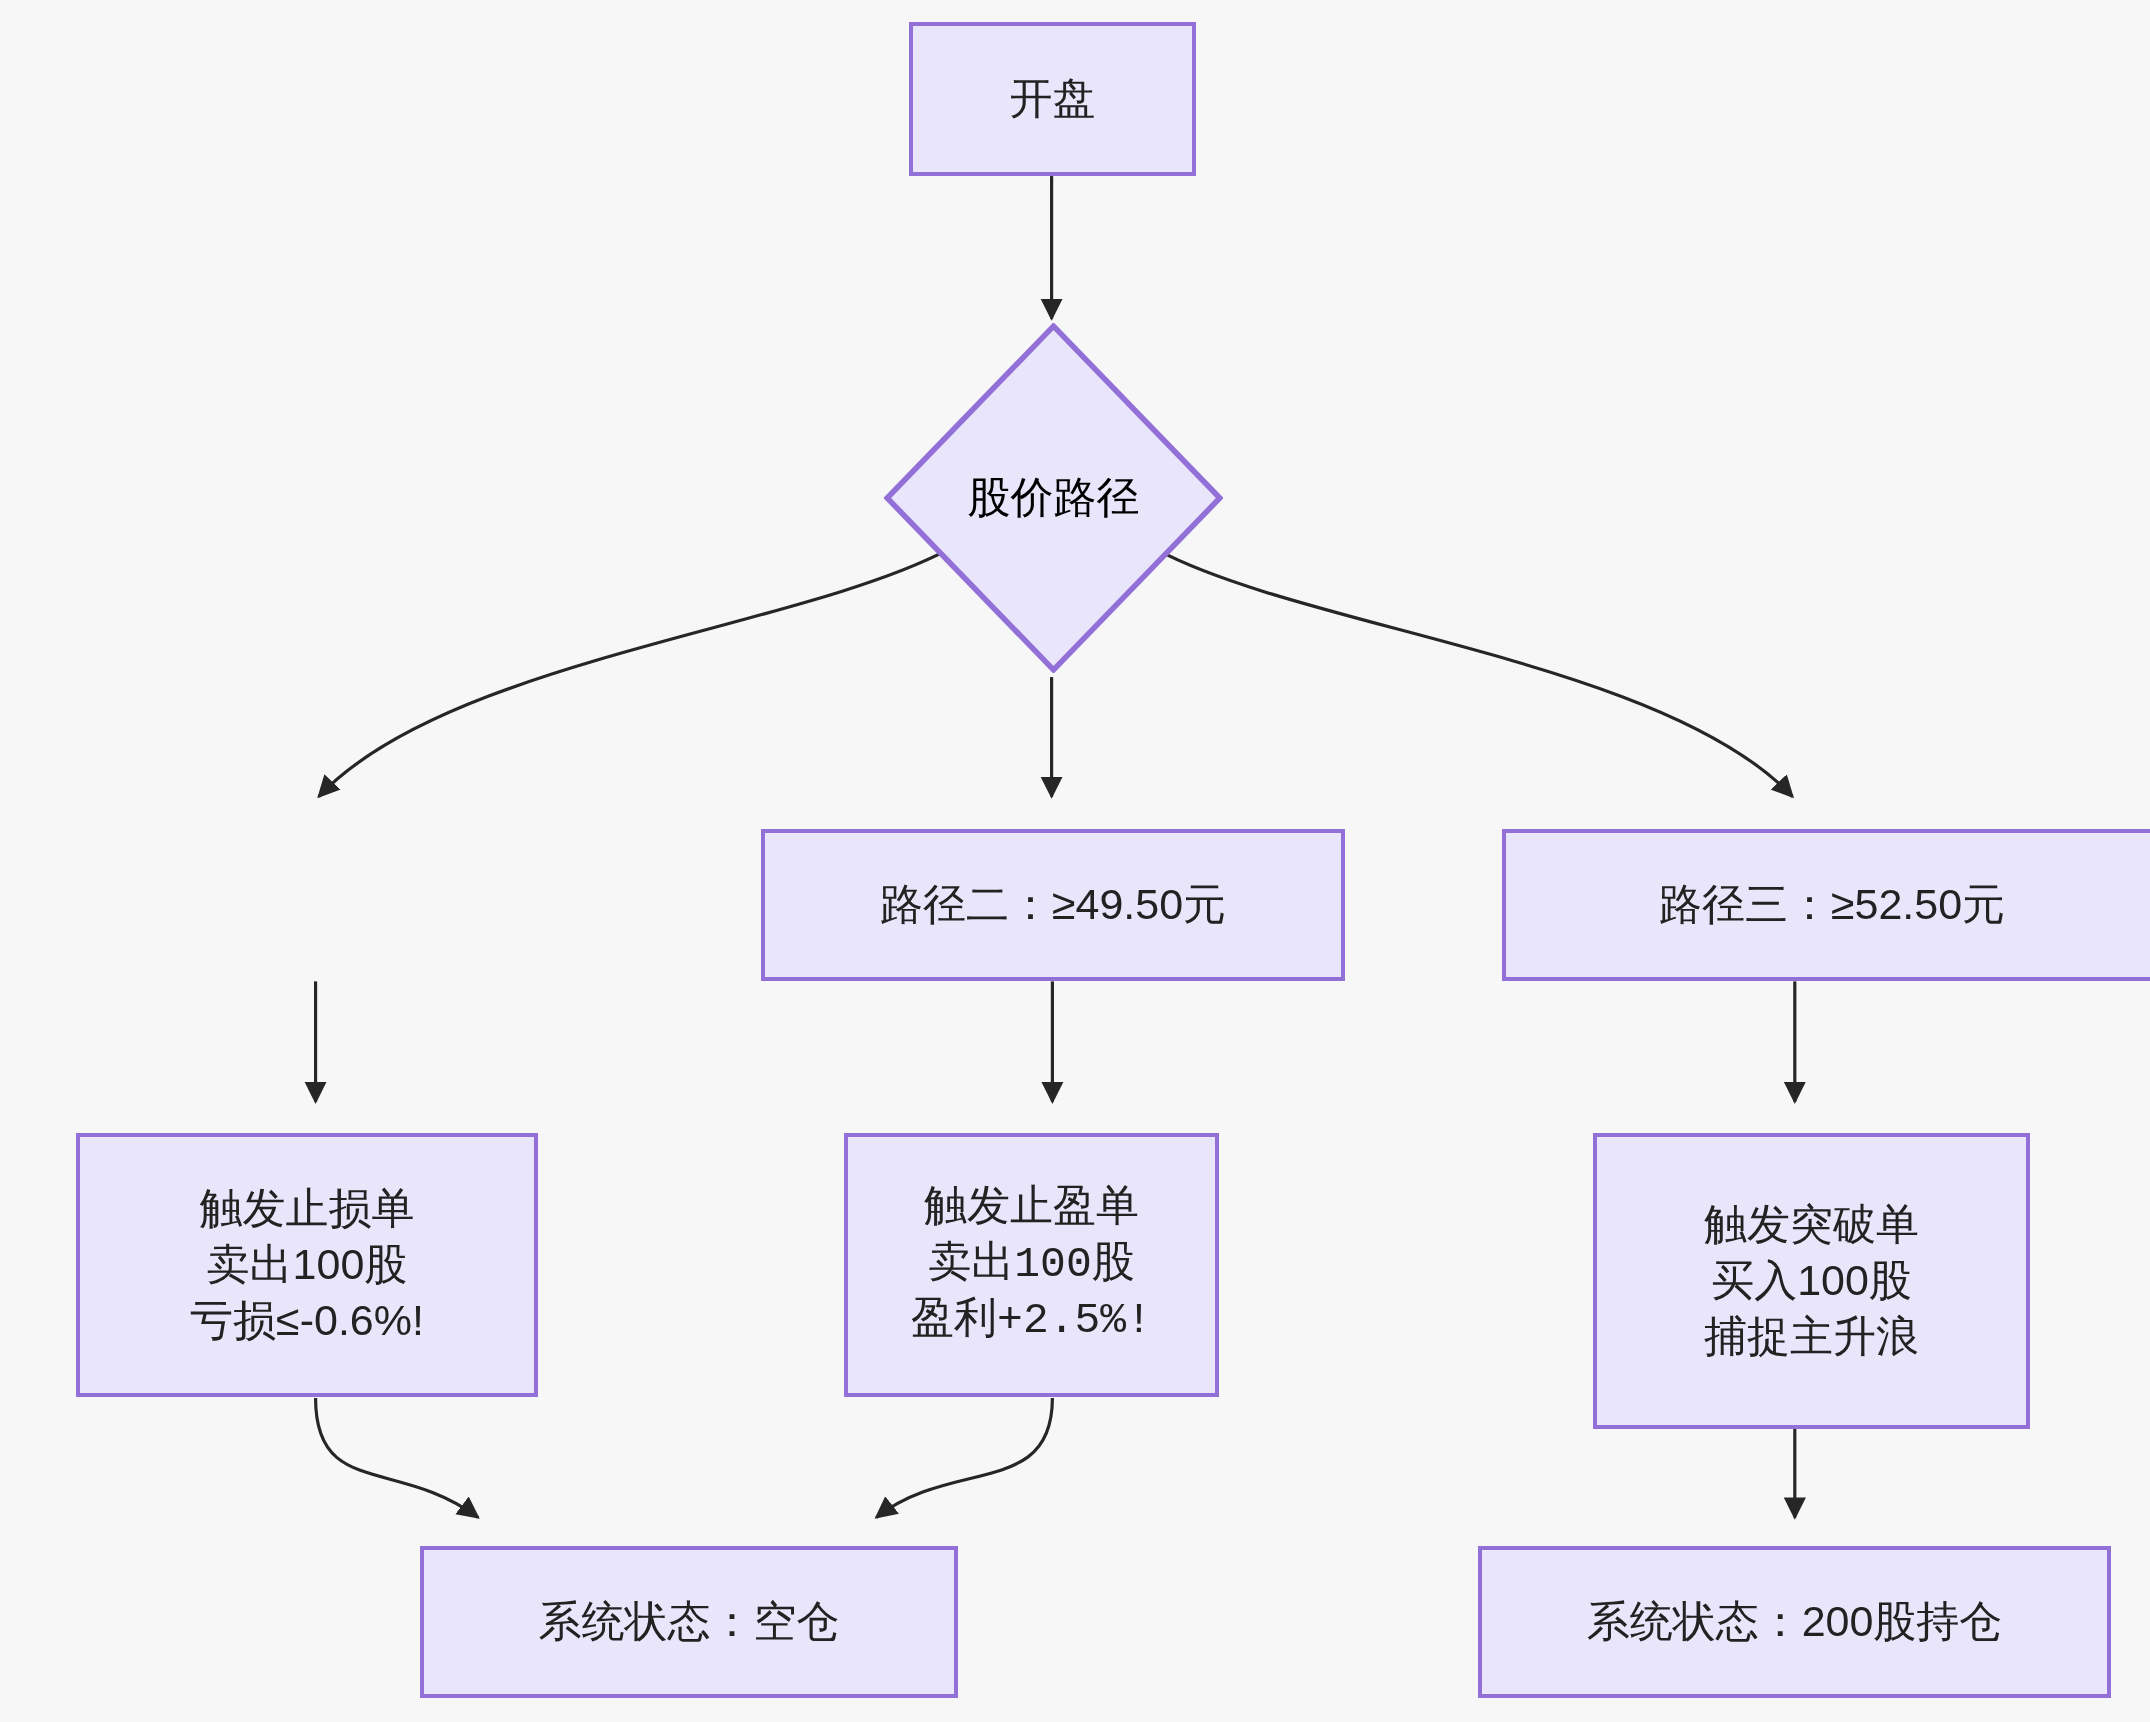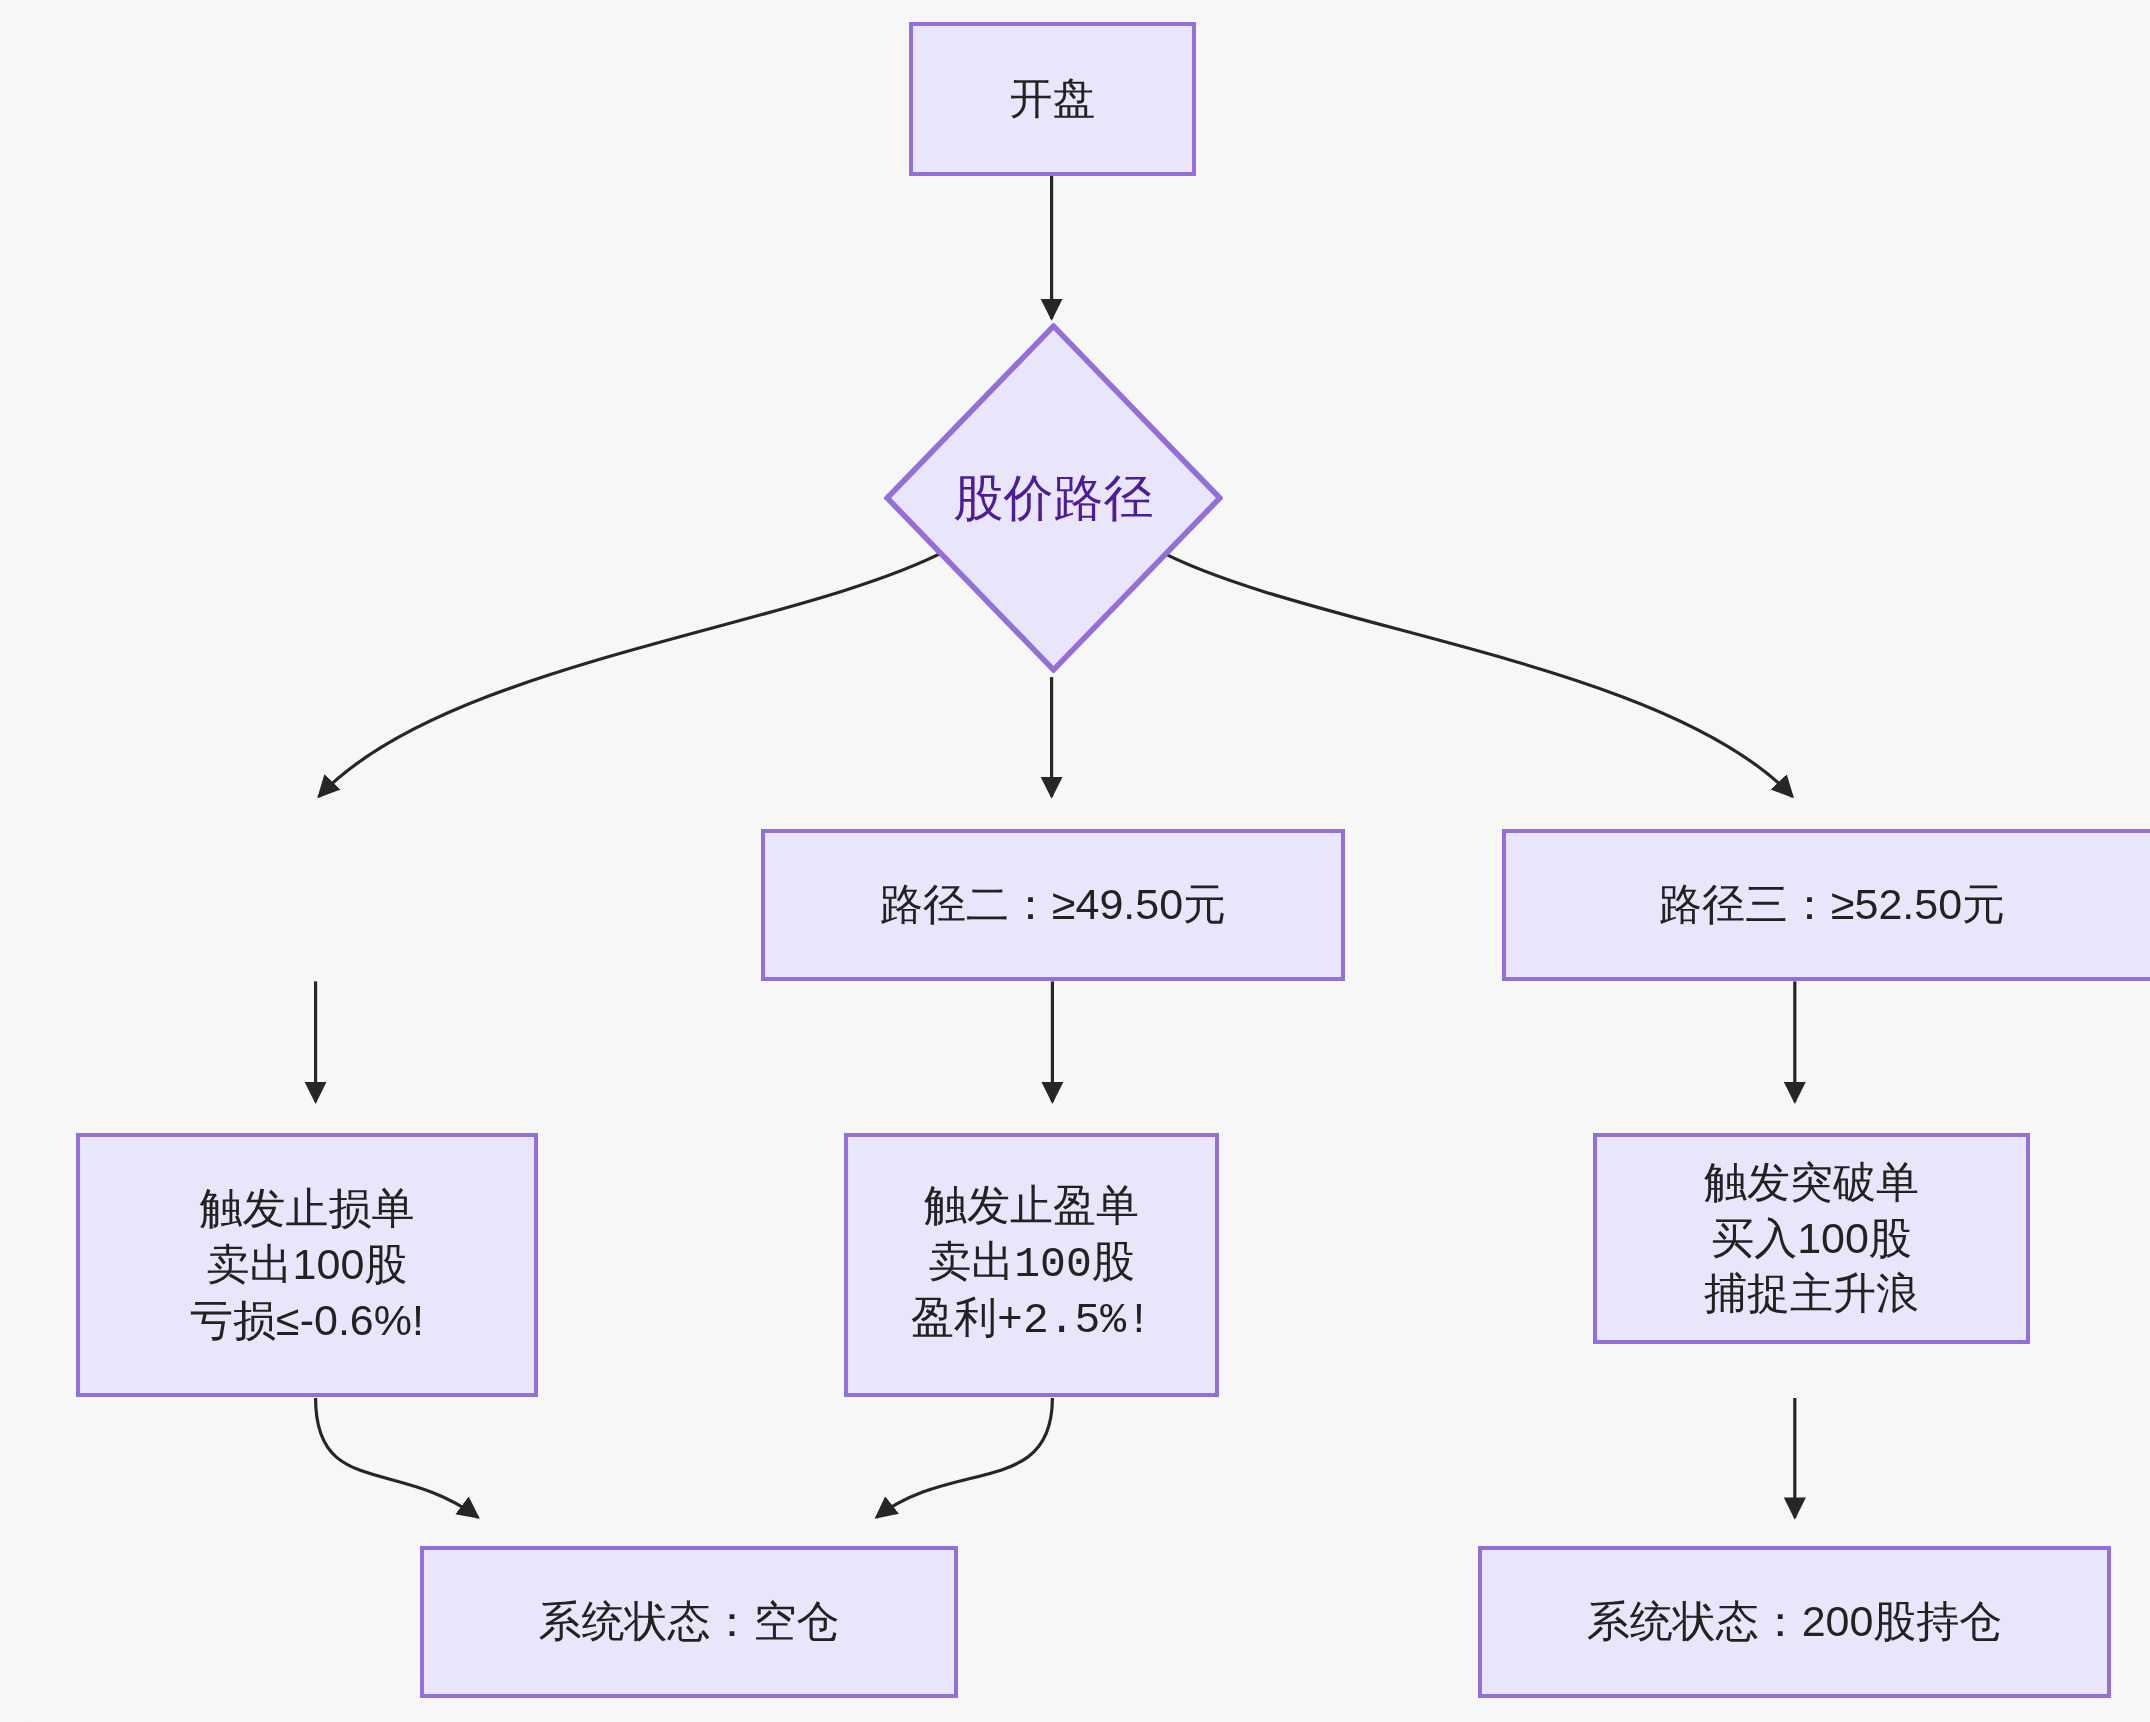--- a/index.html
+++ b/index.html
@@ -46,22 +46,22 @@
   .diamond-shape {
     position: absolute;
     left: 0;
     top: 0;
     width: 100%;
     height: 100%;
   }
   .diamond-label {
     position: relative;
     z-index: 3;
-    font-size: 50px;
-    color: #4c1d95;
+    font-size: 43px;
+    color: #000000;
   }
 </style>
 </head>
 <body>
 
 <div id="canvas">
 
   <svg id="edges" viewBox="0 0 2700 2163" xmlns="http://www.w3.org/2000/svg">
     <defs>
       <marker id="arrow" viewBox="0 0 10 10" refX="9" refY="5" markerWidth="7" markerHeight="7" orient="auto-start-reverse">
@@ -115,21 +115,21 @@
 卖出100股
 亏损≤-0.6%!</span>
   </div>
 
   <div class="node" style="left:844px; top:1133px; width:375px; height:264px;font-family:Liberation Mono, monospace;">
     <span>触发止盈单
 卖出100股
 盈利+2.5%!</span>
   </div>
 
-  <div class="node" style="left:1593px; top:1133px; width:437px; height:211px;">
+  <div class="node" style="left:1593px; top:1133px; width:437px; height:296px;">
     <span>触发突破单
 买入100股
 捕捉主升浪</span>
   </div>
 
   <div class="node" style="left:420px; top:1546px; width:538px; height:152px;">
     <span>系统状态：空仓</span>
   </div>
 
   <div class="node" style="left:1478px; top:1546px; width:633px; height:152px;">

